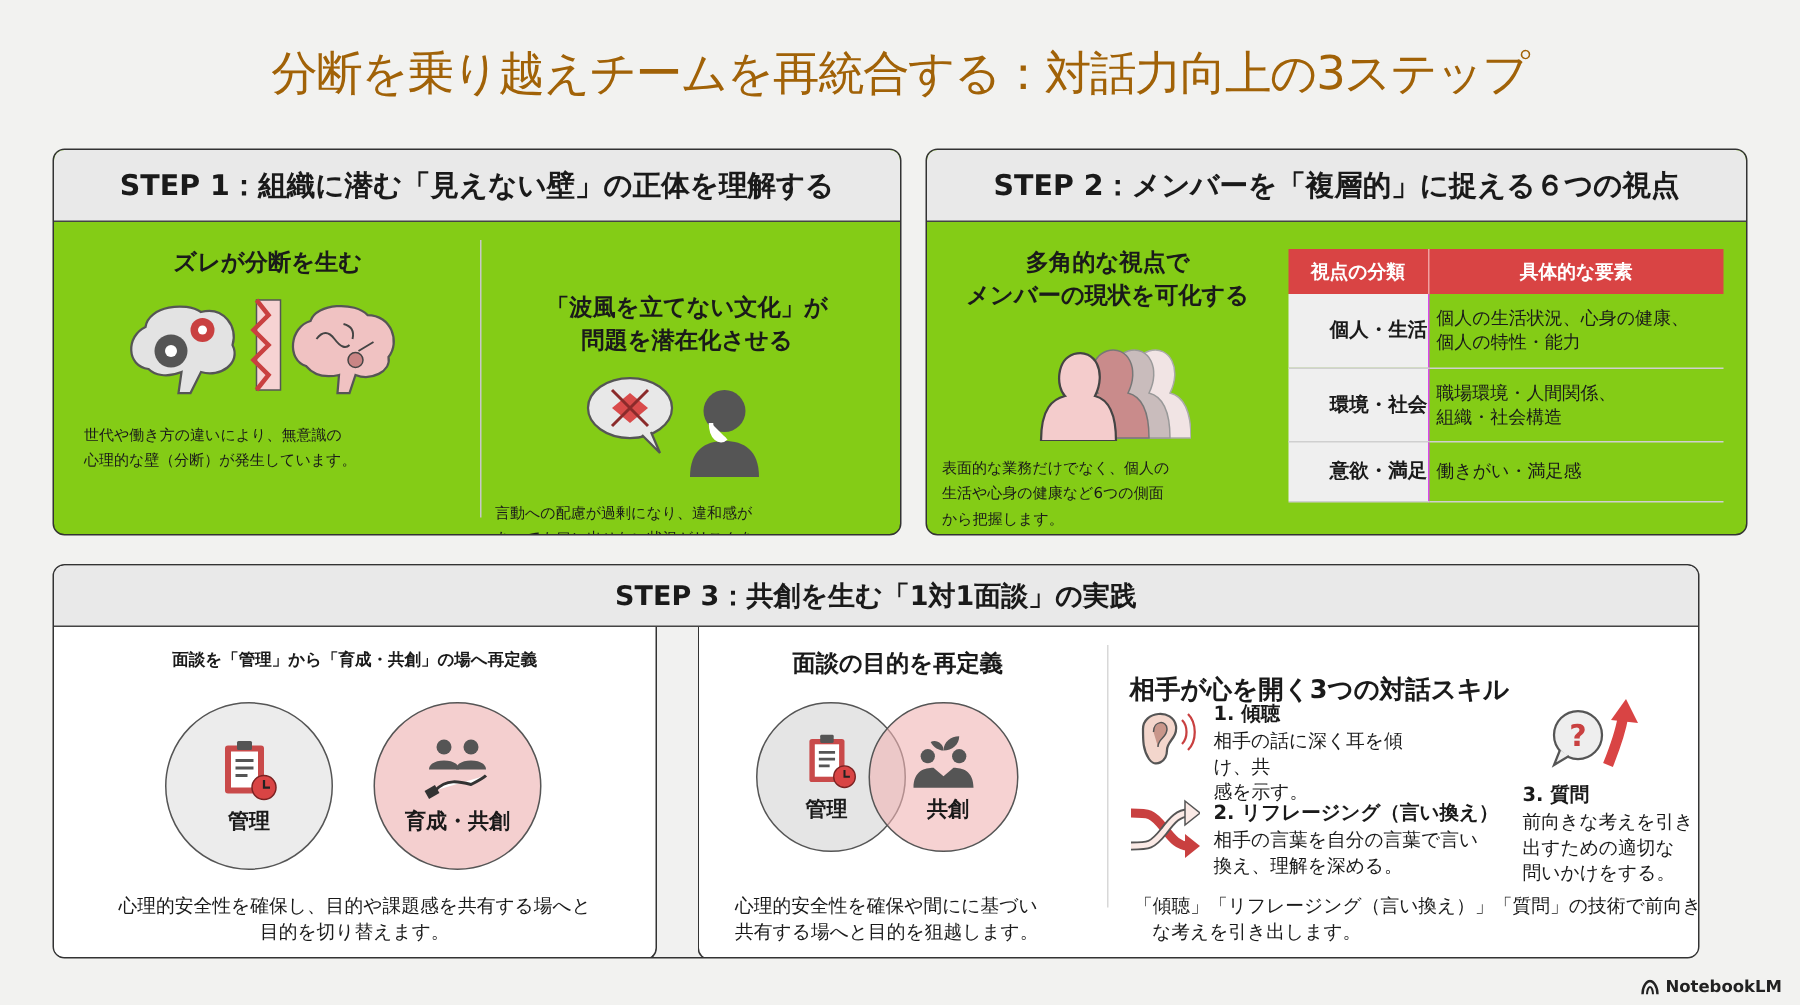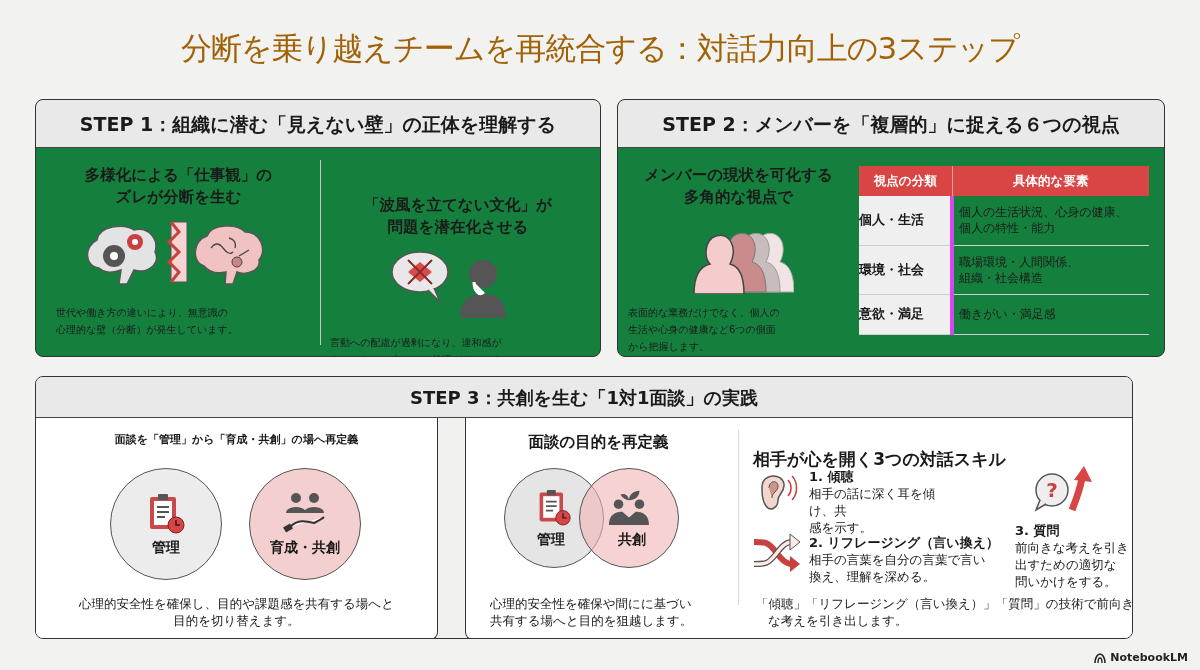--- a/index.html
+++ b/index.html
@@ -9,41 +9,41 @@
     font-family: "DejaVu Sans", "Liberation Sans", sans-serif;
     color: #1a1a1a;
     position: relative;
   }
   .main-title {
     position: absolute; left: 0; top: 28px; width: 1200px;
     text-align: center; font-size: 31px; font-weight: normal; letter-spacing: -1px;
     color: #a16207;
   }
   .box {
-    position: absolute; background: #15803d;
+    position: absolute; background: #84cc16;
     border: 1.5px solid #333; border-radius: 8px; overflow: hidden;
   }
   .box-header {
     background: #e9e9e9; border-bottom: 1.5px solid #444;
     text-align: center; font-weight: bold; color: #1a1a1a;
   }
   #step1 { left: 35px; top: 99px; width: 566px; height: 258px; }
   #step2 { left: 617px; top: 99px; width: 548px; height: 258px; }
   #step1 .box-header, #step2 .box-header { height: 48px; line-height: 48px; font-size: 19px; }
   .col { position: absolute; text-align: center; }
   .col-title { font-size: 15.5px; font-weight: bold; line-height: 22px; }
   .col-body { font-size: 10px; line-height: 17px; text-align: left; font-weight: 500; }
   .vdiv { position: absolute; width: 1px; background: #c8c8c8; }
 
   
   .tbl { position: absolute; left: 241px; top: 66px; width: 290px; border-collapse: collapse; }
   .tbl th { background: #d94444; color: #fff; font-size: 12.5px; height: 30px; font-weight: bold; }
   .tbl th:first-child { width: 93px; border-right: 1px solid #f0a0a0; }
   .tbl td { font-size: 12px; border-bottom: 1px solid #cfcfcf; }
-  .tbl td.cat { background: #efefef; text-align: left; font-size: 13px; font-weight: bold; height: 49px; border-right: 4px solid #d946ef; }
+  .tbl td.cat { background: #efefef; text-align: right; font-size: 13px; font-weight: bold; height: 49px; border-right: 1px solid #d946ef; }
   .tbl td.el { padding: 0 5px; line-height: 16px; }
 
   #step3 { left: 35px; top: 376px; width: 1098px; height: 263px; background: #f1f1f0; }
   #step3 .box-header { height: 41px; line-height: 41px; font-size: 18px; }
   .sub {
     position: absolute; background: #fff; border: 1.5px solid #333; border-top: none;
     border-radius: 0 0 8px 8px;
   }
   #sub-left { left: -1px; top: 41px; width: 403px; height: 222px; border-left: none; }
   #sub-right { left: 429px; top: 41px; width: 700px; height: 222px; border-right: none; }
@@ -63,21 +63,20 @@
 </head>
 <body>
 
 <div class="main-title">分断を乗り越えチームを再統合する：対話力向上の3ステップ</div>
 
 <div class="box" id="step1">
   <div class="box-header">STEP 1：組織に潜む「見えない壁」の正体を理解する</div>
 
   <div class="col" style="left:10px; top:64px; width:265px;">
     <div class="col-title">
-      <div>多様化による「仕事観」の</div>
       <div>ズレが分断を生む</div>
     </div>
     <svg width="200" height="70" viewBox="0 0 200 70" style="display:block;margin:10px auto 0;">
       <path d="M20 50 C5 48 5 28 18 22 C20 8 45 5 55 12 C70 8 80 22 76 34 C82 46 68 56 55 52 L48 66 L40 66 L42 52 C32 56 24 54 20 50Z" fill="#e3e3e3" stroke="#555" stroke-width="1.5"></path>
       <circle cx="35" cy="38" r="11" fill="#555"></circle>
         <circle cx="35" cy="38" r="4" fill="#fff"></circle>
       <circle cx="56" cy="24" r="8" fill="#c94040"></circle>
         <circle cx="56" cy="24" r="3" fill="#fff"></circle>
       <rect x="92" y="4" width="16" height="60" fill="#f6d3d3" stroke="#555" stroke-width="1"></rect>
       <path d="M92 4 L100 14 L90 24 L100 34 L90 44 L100 54 L92 64" fill="none" stroke="#c94040" stroke-width="3"></path>
@@ -113,22 +112,22 @@
       <div>招きます。</div>
     </div>
   </div>
 </div>
 
 <div class="box" id="step2">
   <div class="box-header">STEP 2：メンバーを「複層的」に捉える６つの視点</div>
 
   <div class="col" style="left:8px; top:64px; width:225px;">
     <div class="col-title">
+      <div>多角的な視点で</div>
       <div>メンバーの現状を可化する</div>
-      <div>多角的な視点で</div>
     </div>
     <svg width="110" height="78" viewBox="0 0 110 78" style="display:block;margin:8px auto 0;">
       <path d="M60 76 C60 54 68 48 76 46 C70 40 70 22 82 18 C96 14 104 30 96 46 C104 48 110 56 110 76Z" fill="#f1e4e4" stroke="#aaa"></path>
       <path d="M46 76 C46 54 54 48 62 46 C56 40 56 22 68 18 C82 14 90 30 82 46 C90 48 96 56 96 76Z" fill="#c9bcbc" stroke="#999"></path>
       <path d="M32 76 C32 54 40 48 48 46 C42 40 42 22 54 18 C68 14 76 30 68 46 C76 48 82 56 82 76Z" fill="#c98b8b" stroke="#777"></path>
       <path d="M10 78 C10 56 18 50 26 48 C20 42 20 24 32 20 C46 16 54 32 46 48 C54 50 60 58 60 78Z" fill="#f4cccc" stroke="#444" stroke-width="1.5"></path>
     </svg>
     <div class="col-body" style="margin:10px 0 0 2px;">
       <div>表面的な業務だけでなく、個人の</div>
       <div>生活や心身の健康など6つの側面</div>

